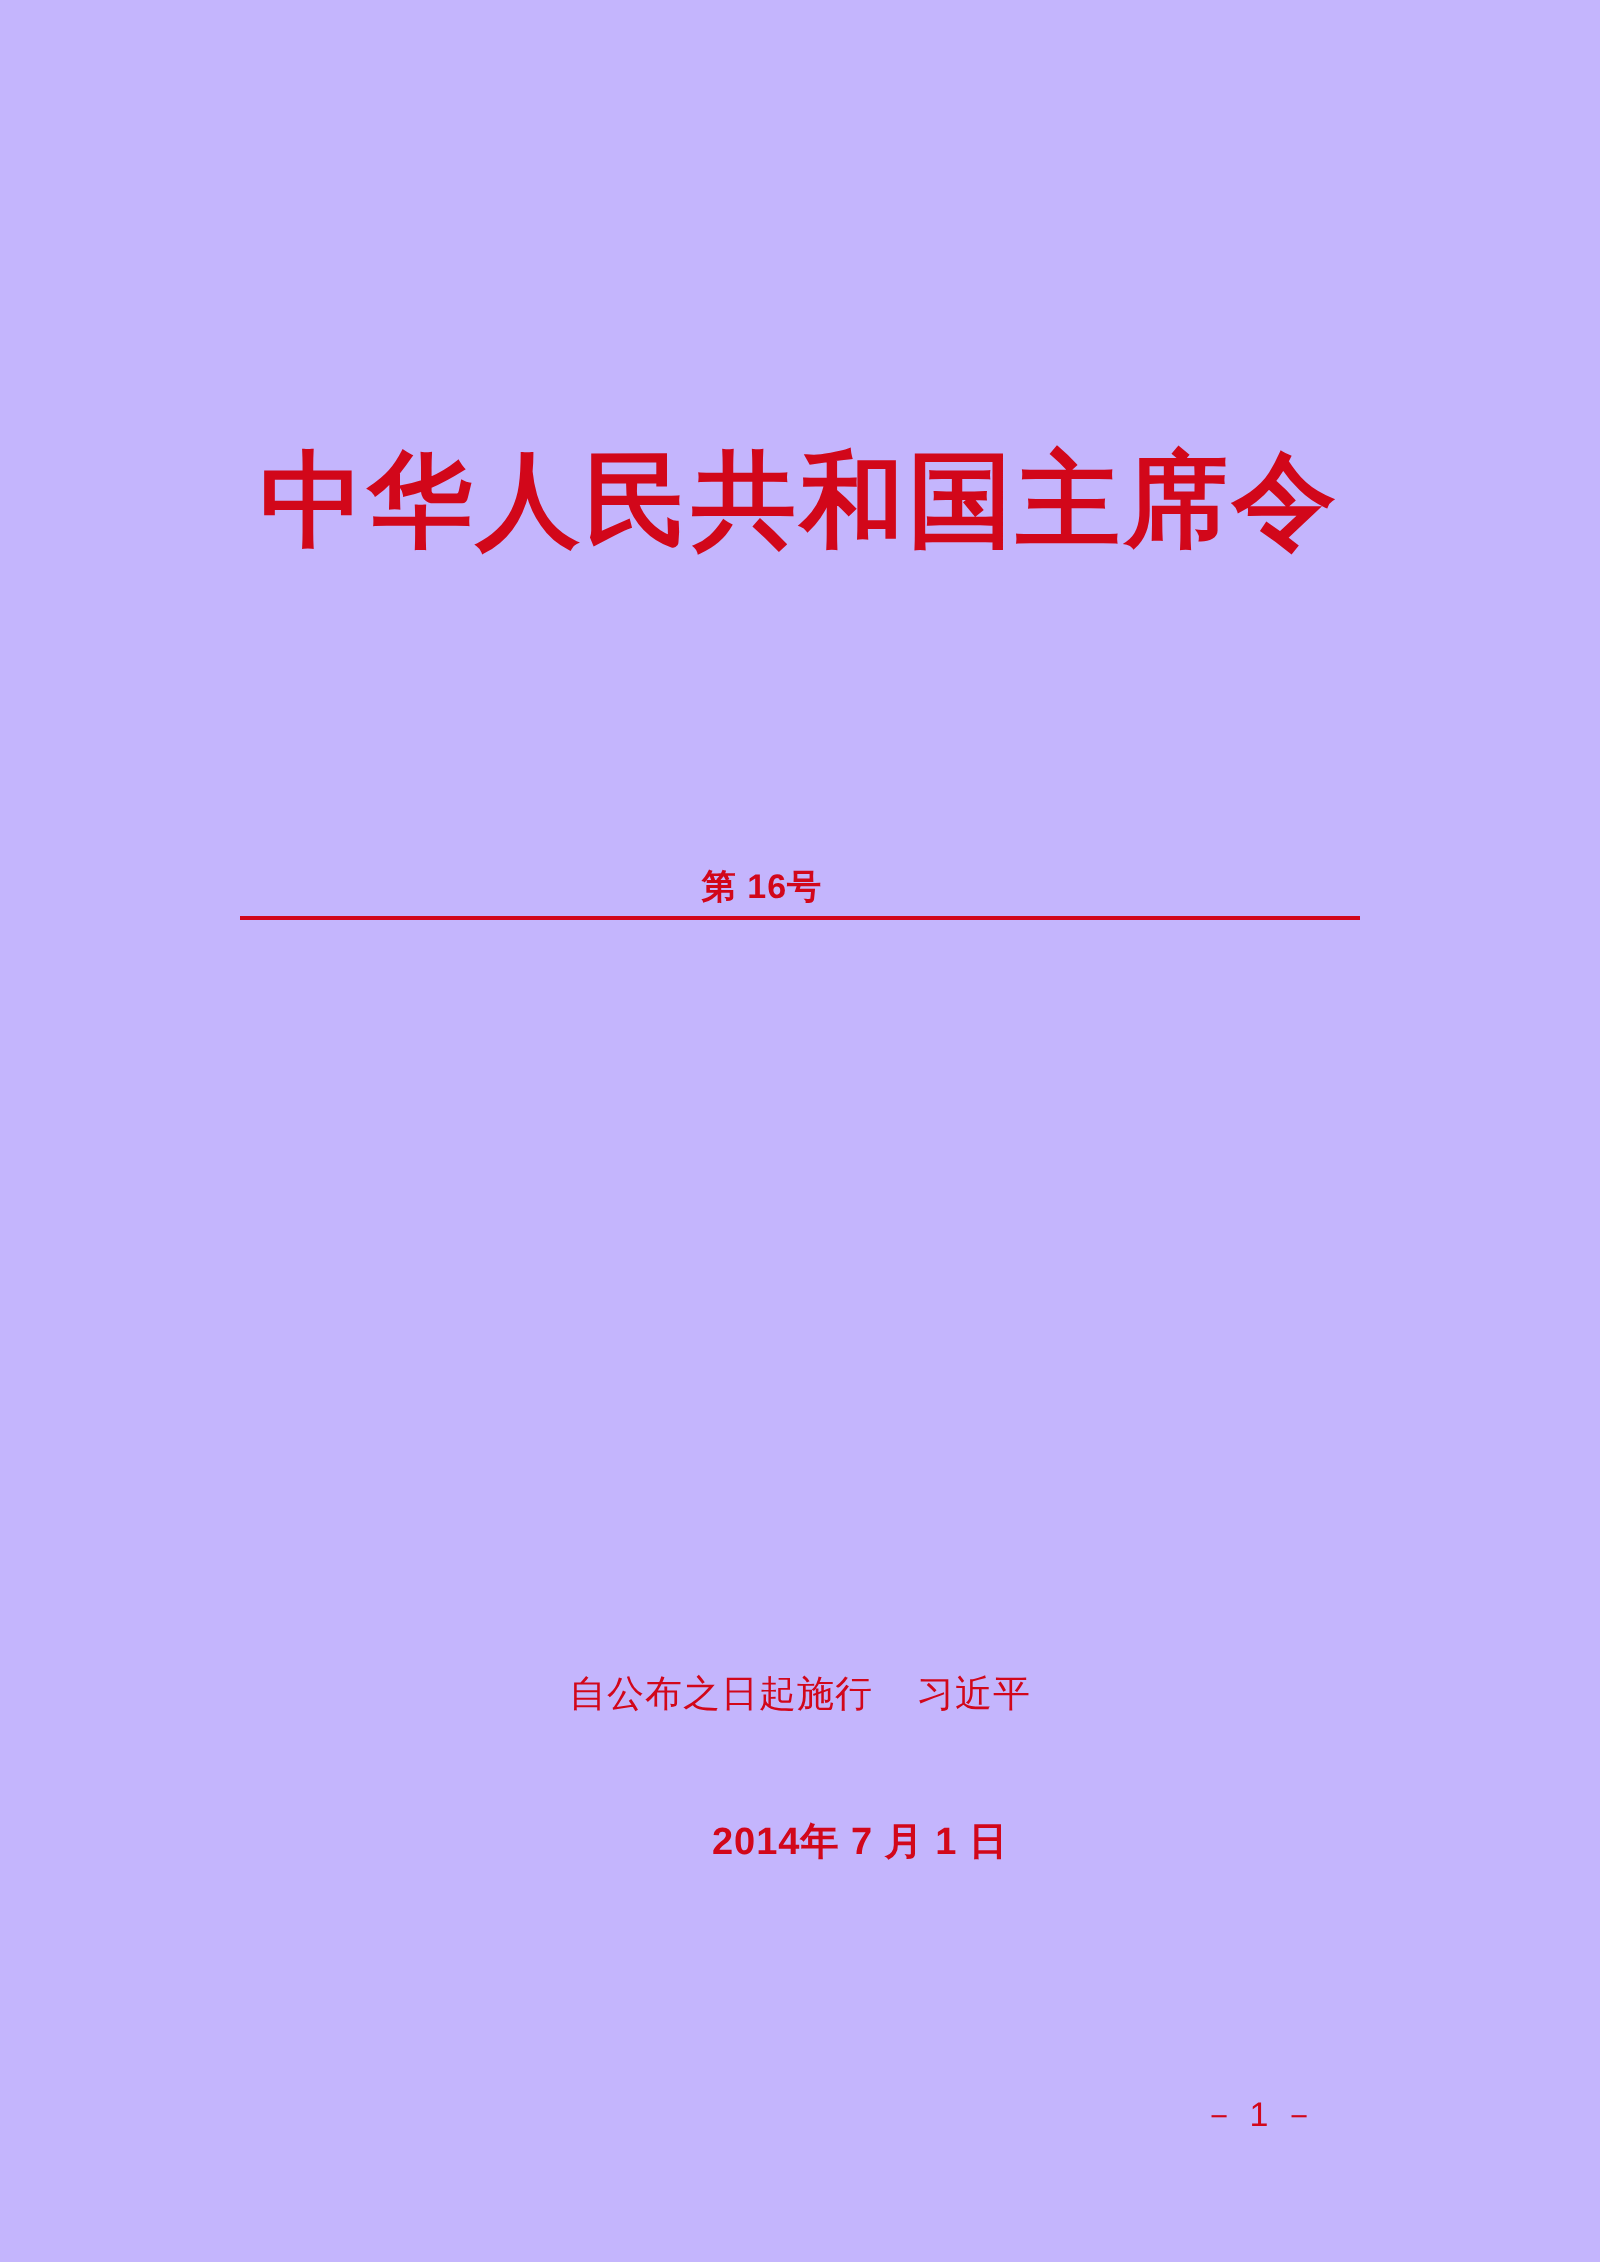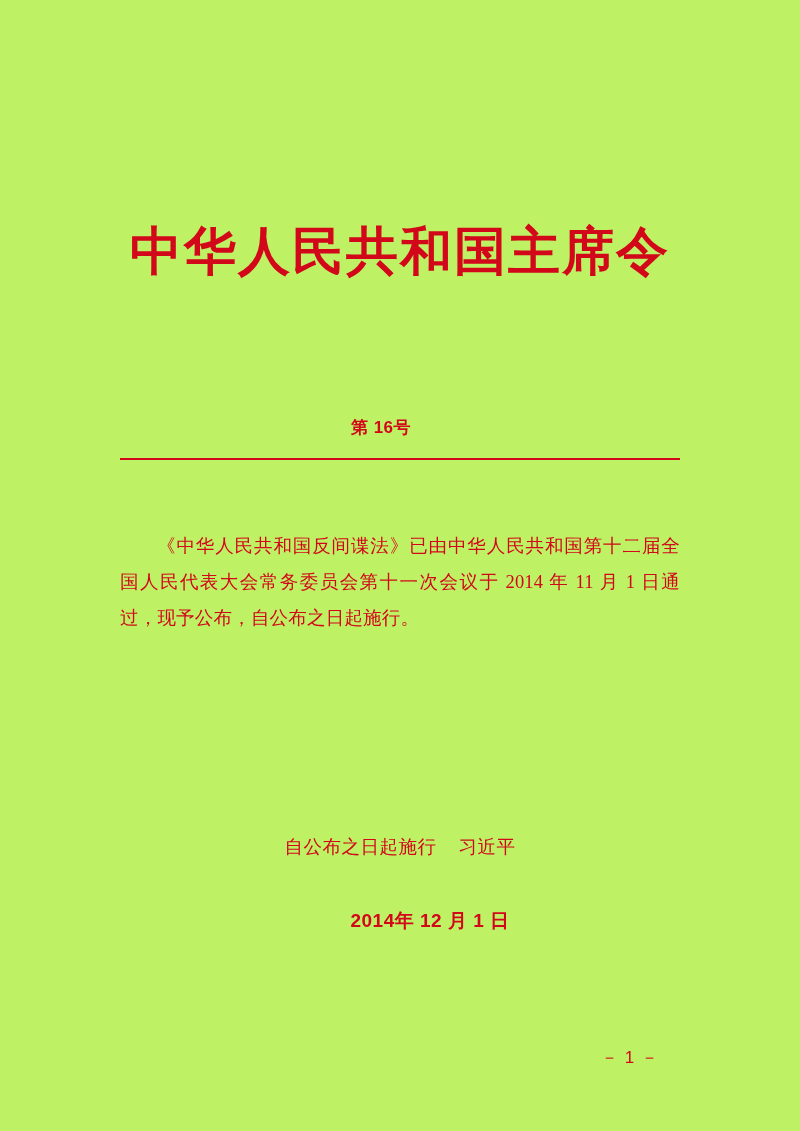--- a/index.html
+++ b/index.html
@@ -7,42 +7,42 @@
     padding: 0;
     background: #ffffff;
   }
   body {
     font-family: "Liberation Serif", "DejaVu Serif", serif;
   }
   .page {
     position: relative;
     width: 800px;
     height: 1131px;
-    background: #bef264;
+    background: #c4b5fd;
     margin: 0 auto;
     overflow: hidden;
     box-sizing: border-box;
   }
   .doc-title {
     position: absolute;
     top: 222px;
     left: 0;
     width: 800px;
     text-align: center;
     color: #d2071a;
     font-family: "Liberation Serif", "DejaVu Serif", serif;
     font-weight: bold;
     font-size: 52px;
     letter-spacing: 2px;
     line-height: 1.15;
     white-space: nowrap;
   }
   .order-number {
     position: absolute;
-    top: 416px;
+    top: 432px;
     left: 0;
     width: 762px;
     text-align: center;
     color: #d2071a;
     font-family: "Liberation Sans", "DejaVu Sans", sans-serif;
     font-weight: bold;
     font-size: 17px;
     letter-spacing: 0.5px;
   }
   .rule {
@@ -113,23 +113,22 @@
 <body>
 
 <div class="page">
 
   <div class="doc-title">中华人民共和国主席令</div>
 
   <div class="order-number">第 16号</div>
 
   <div class="rule"></div>
 
-  <div class="body-text">《中华人民共和国反间谍法》已由中华人民共和国第十二届全国人民代表大会常务委员会第十一次会议于 2014 年 11 月 1 日通过，现予公布，自公布之日起施行。</div>
 
   <div class="signature">
     <span>自公布之日起施行</span><span class="sig-name">习近平</span>
   </div>
 
-  <div class="sig-date">2014年 12 月 1 日</div>
+  <div class="sig-date">2014年 7 月 1 日</div>
 
   <div class="page-number">－ 1 －</div>
 
 </div>
 
 </body></html>

